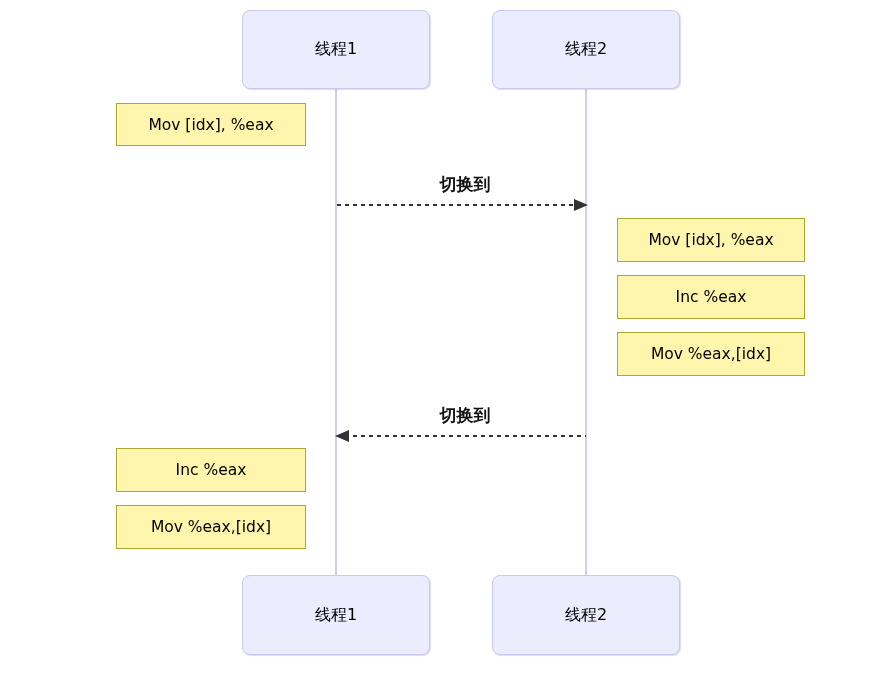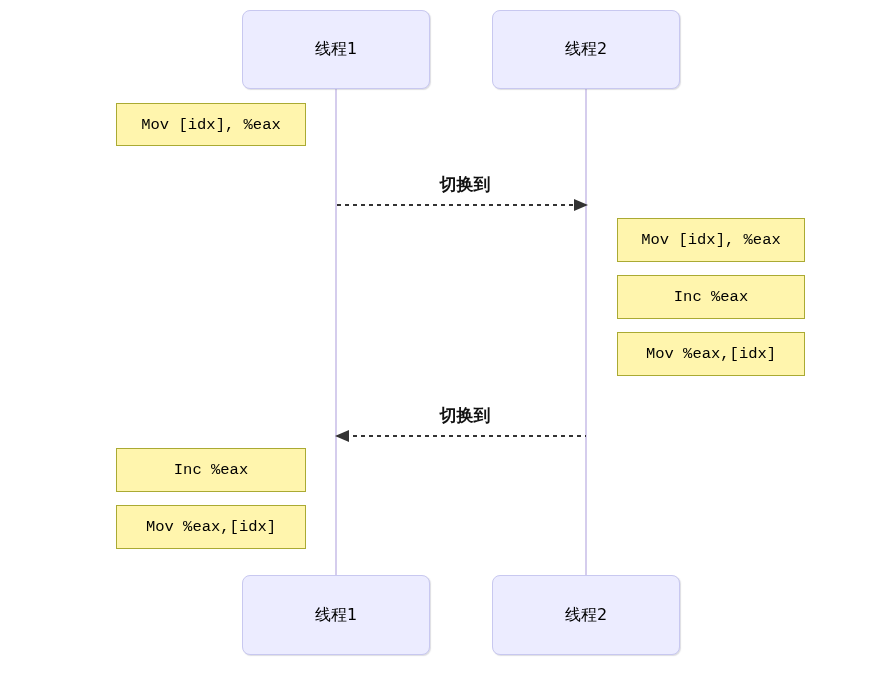--- a/index.html
+++ b/index.html
@@ -13,21 +13,21 @@
     display:flex;align-items:center;justify-content:center;
     font-size:16px;color:#000;box-sizing:border-box;
   }
   .actor.bottom{height:80px;}
 
   .lifeline{position:absolute;top:89px;height:486px;width:2px;background:#d5cded;}
 
   .note{
     position:absolute;background:#fff5ad;border:1px solid #aaaa33;
     display:flex;align-items:center;justify-content:center;
-    font-size:15.5px;color:#000;box-sizing:border-box;font-family:Liberation Mono, monospace;
+    font-size:15.5px;color:#000;box-sizing:border-box;
   }
 
   .msg{position:absolute;left:337px;width:249px;height:36px;}
   .msg-label{
     position:absolute;left:7px;right:0;bottom:10px;text-align:center;
     font-weight:bold;font-size:17px;color:#111;
   }
   .msg-line{
     position:absolute;left:0;right:0;bottom:0;height:2px;
     background:repeating-linear-gradient(90deg,#333 0 4px,transparent 4px 8px);

